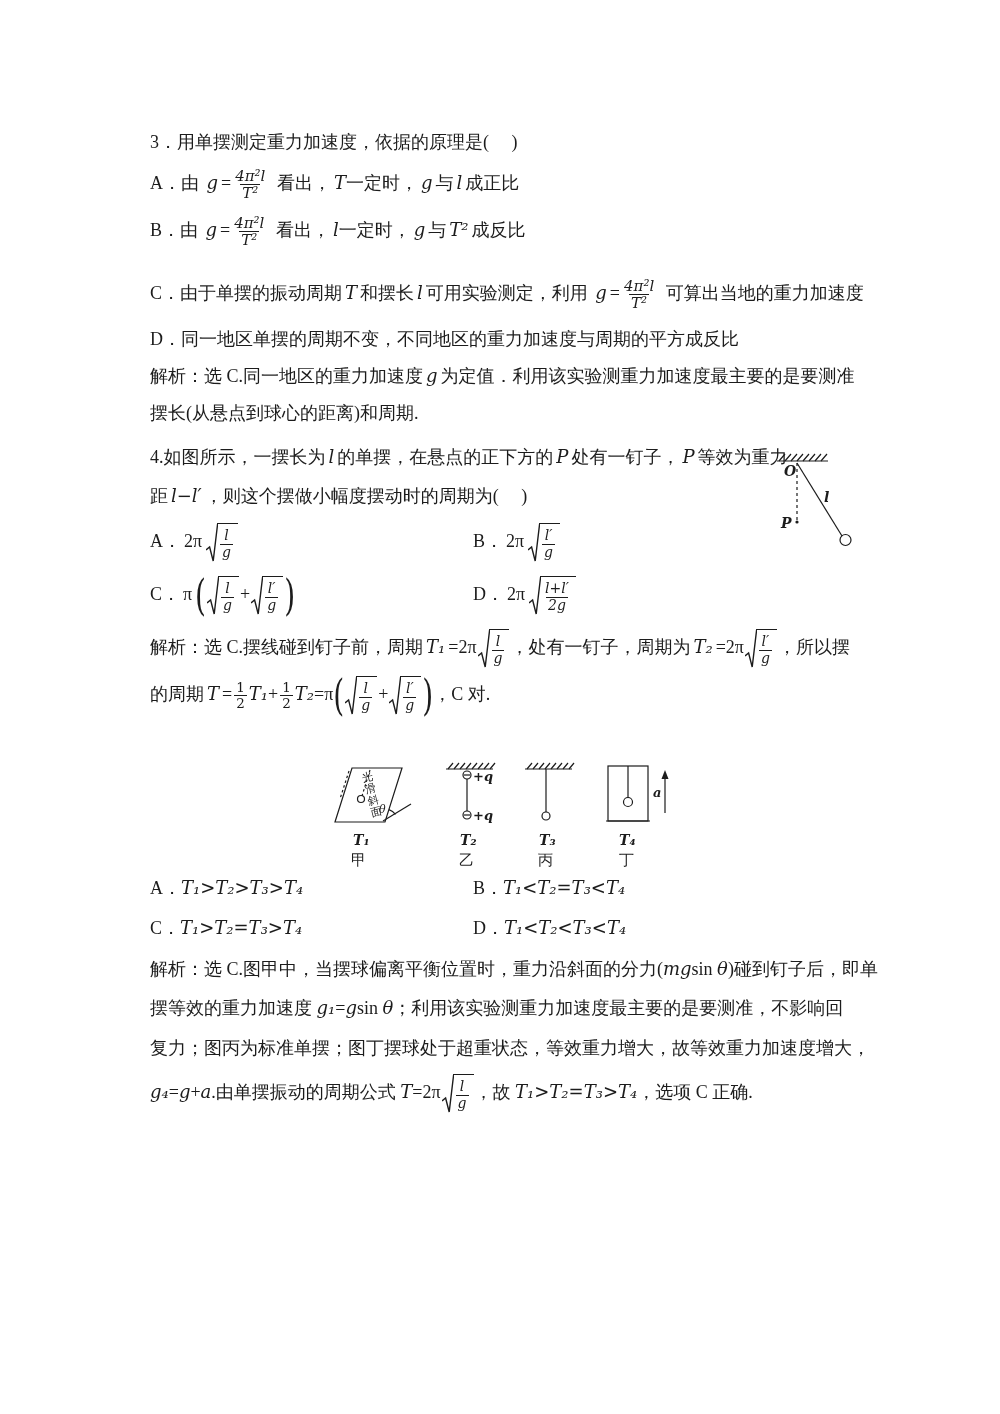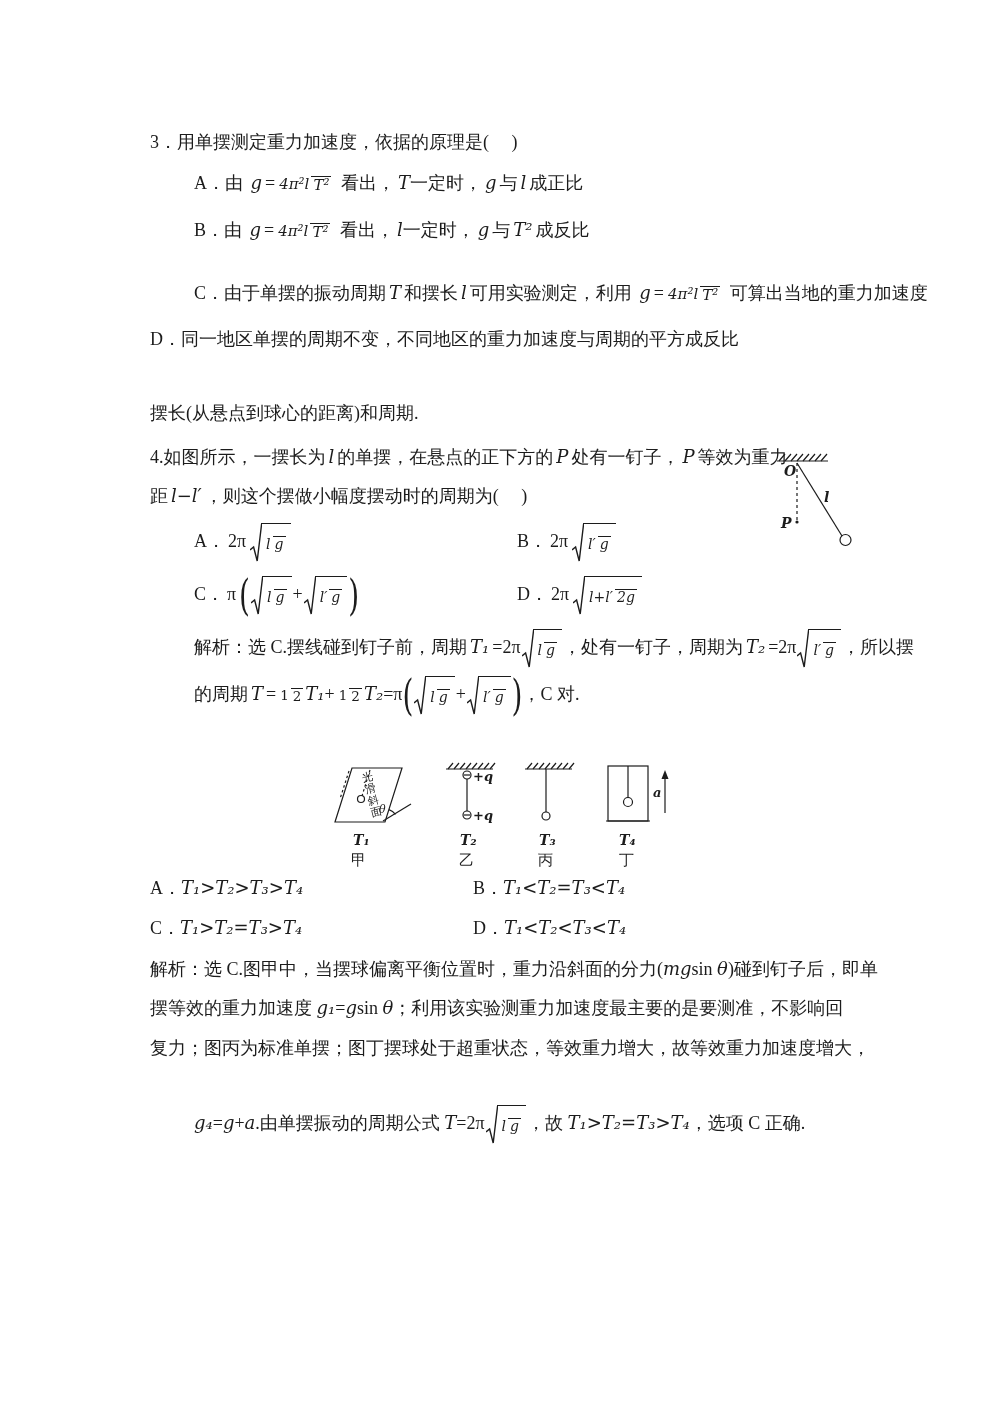--- a/index.html
+++ b/index.html
@@ -3,25 +3,25 @@
 <meta charset="utf-8">
 <style>
   html,body{margin:0;padding:0;}
   body{
     width:1000px;height:1414px;background:#ffffff;position:relative;
     font-family:"Liberation Serif","DejaVu Serif",serif;
     color:#1c1c1c;font-size:18px;overflow:hidden;
   }
   .page{position:absolute;inset:0;text-decoration:underline;}
   .line{position:absolute;left:150px;white-space:nowrap;line-height:40px;}
-  .tall{line-height:46px;margin-left:44px;}
+  .tall{line-height:46px;}
   .col2{left:473px;}
   .mi{font-style:italic;font-family:"DejaVu Serif",serif;}
   .v{margin:0 3px;}
-  .frac{display:inline-flex;flex-direction:row;align-items:center;
+  .frac{display:inline-flex;flex-direction:column;align-items:center;
         vertical-align:middle;font-size:15px;line-height:1.12;margin:0 2px;
         font-family:"DejaVu Serif",serif;}
   .frac .num{padding:0 2px;}
   .frac .den{border-top:1.3px solid currentColor;padding:0 2px;}
   .frac.half{font-size:13.5px;}
   .sqrt{display:inline-flex;align-items:stretch;vertical-align:middle;margin:0 1px;}
   .rs{width:12px;flex:none;margin-right:-1px;display:flex;}
   .rs svg{width:12px;height:100%;display:block;}
   .rad{border-top:1.4px solid currentColor;padding:2px 5px 0 3px;
        display:flex;align-items:center;}
@@ -70,20 +70,23 @@
         <span class="num mi">4π²l</span>
         <span class="den mi">T²</span>
       </span>
     <span class="v">可算出当地的重力加速度</span>
   </div>
 
   <div class="line" style="top:319px">
     <span>D．同一地区单摆的周期不变，不同地区的重力加速度与周期的平方成反比</span>
   </div>
 
+  <div class="line" style="top:356px">
+    <span>解析：选 C.同一地区的重力加速度</span><span class="mi v">g</span><span>为定值．利用该实验测重力加速度最主要的是要测准</span>
+  </div>
   <div class="line" style="top:393px">
     <span>摆长(从悬点到球心的距离)和周期.</span>
   </div>
 
   <div class="line" style="top:437px">
     <span>4.如图所示，一摆长为</span><span class="mi v">l</span><span>的单摆，在悬点的正下方的</span><span class="mi v">P</span><span>处有一钉子，</span><span class="mi v">P</span><span>等效为重力</span>
   </div>
   <div class="line" style="top:476px">
     <span>距</span><span class="mi v">l−l′</span><span>，则这个摆做小幅度摆动时的周期为(&nbsp;&nbsp;&nbsp;&nbsp;&nbsp;)</span>
   </div>
@@ -300,21 +303,21 @@
 
   <div class="line" style="top:949px">
     <span>解析：选 C.图甲中，当摆球偏离平衡位置时，重力沿斜面的分力(</span><span class="mi">mg</span><span>sin </span><span class="mi">θ</span><span>)碰到钉子后，即单</span>
   </div>
   <div class="line" style="top:988px">
     <span>摆等效的重力加速度 </span><span class="mi">g₁</span><span>=</span><span class="mi">g</span><span>sin </span><span class="mi">θ</span><span>；利用该实验测重力加速度最主要的是要测准，不影响回</span>
   </div>
   <div class="line" style="top:1028px">
     <span>复力；图丙为标准单摆；图丁摆球处于超重状态，等效重力增大，故等效重力加速度增大，</span>
   </div>
-  <div class="line tall" style="top:1100px">
+  <div class="line tall" style="top:1069px">
     <span class="mi">g₄</span><span>=</span><span class="mi">g</span><span>+</span><span class="mi">a</span><span>.由单摆振动的周期公式 </span><span class="mi">T</span><span>=2π</span><span class="sqrt">
         <span class="rs">
           <svg viewBox="0 0 12 40" preserveAspectRatio="none">
             <path d="M0 27 L3.6 24 L7.2 38 L11.6 1" fill="none" stroke="#1c1c1c" stroke-width="1.4" vector-effect="non-scaling-stroke"></path>
           </svg>
         </span>
         <span class="rad">
           <span class="frac">
             <span class="num mi">l</span>
             <span class="den mi">g</span>

